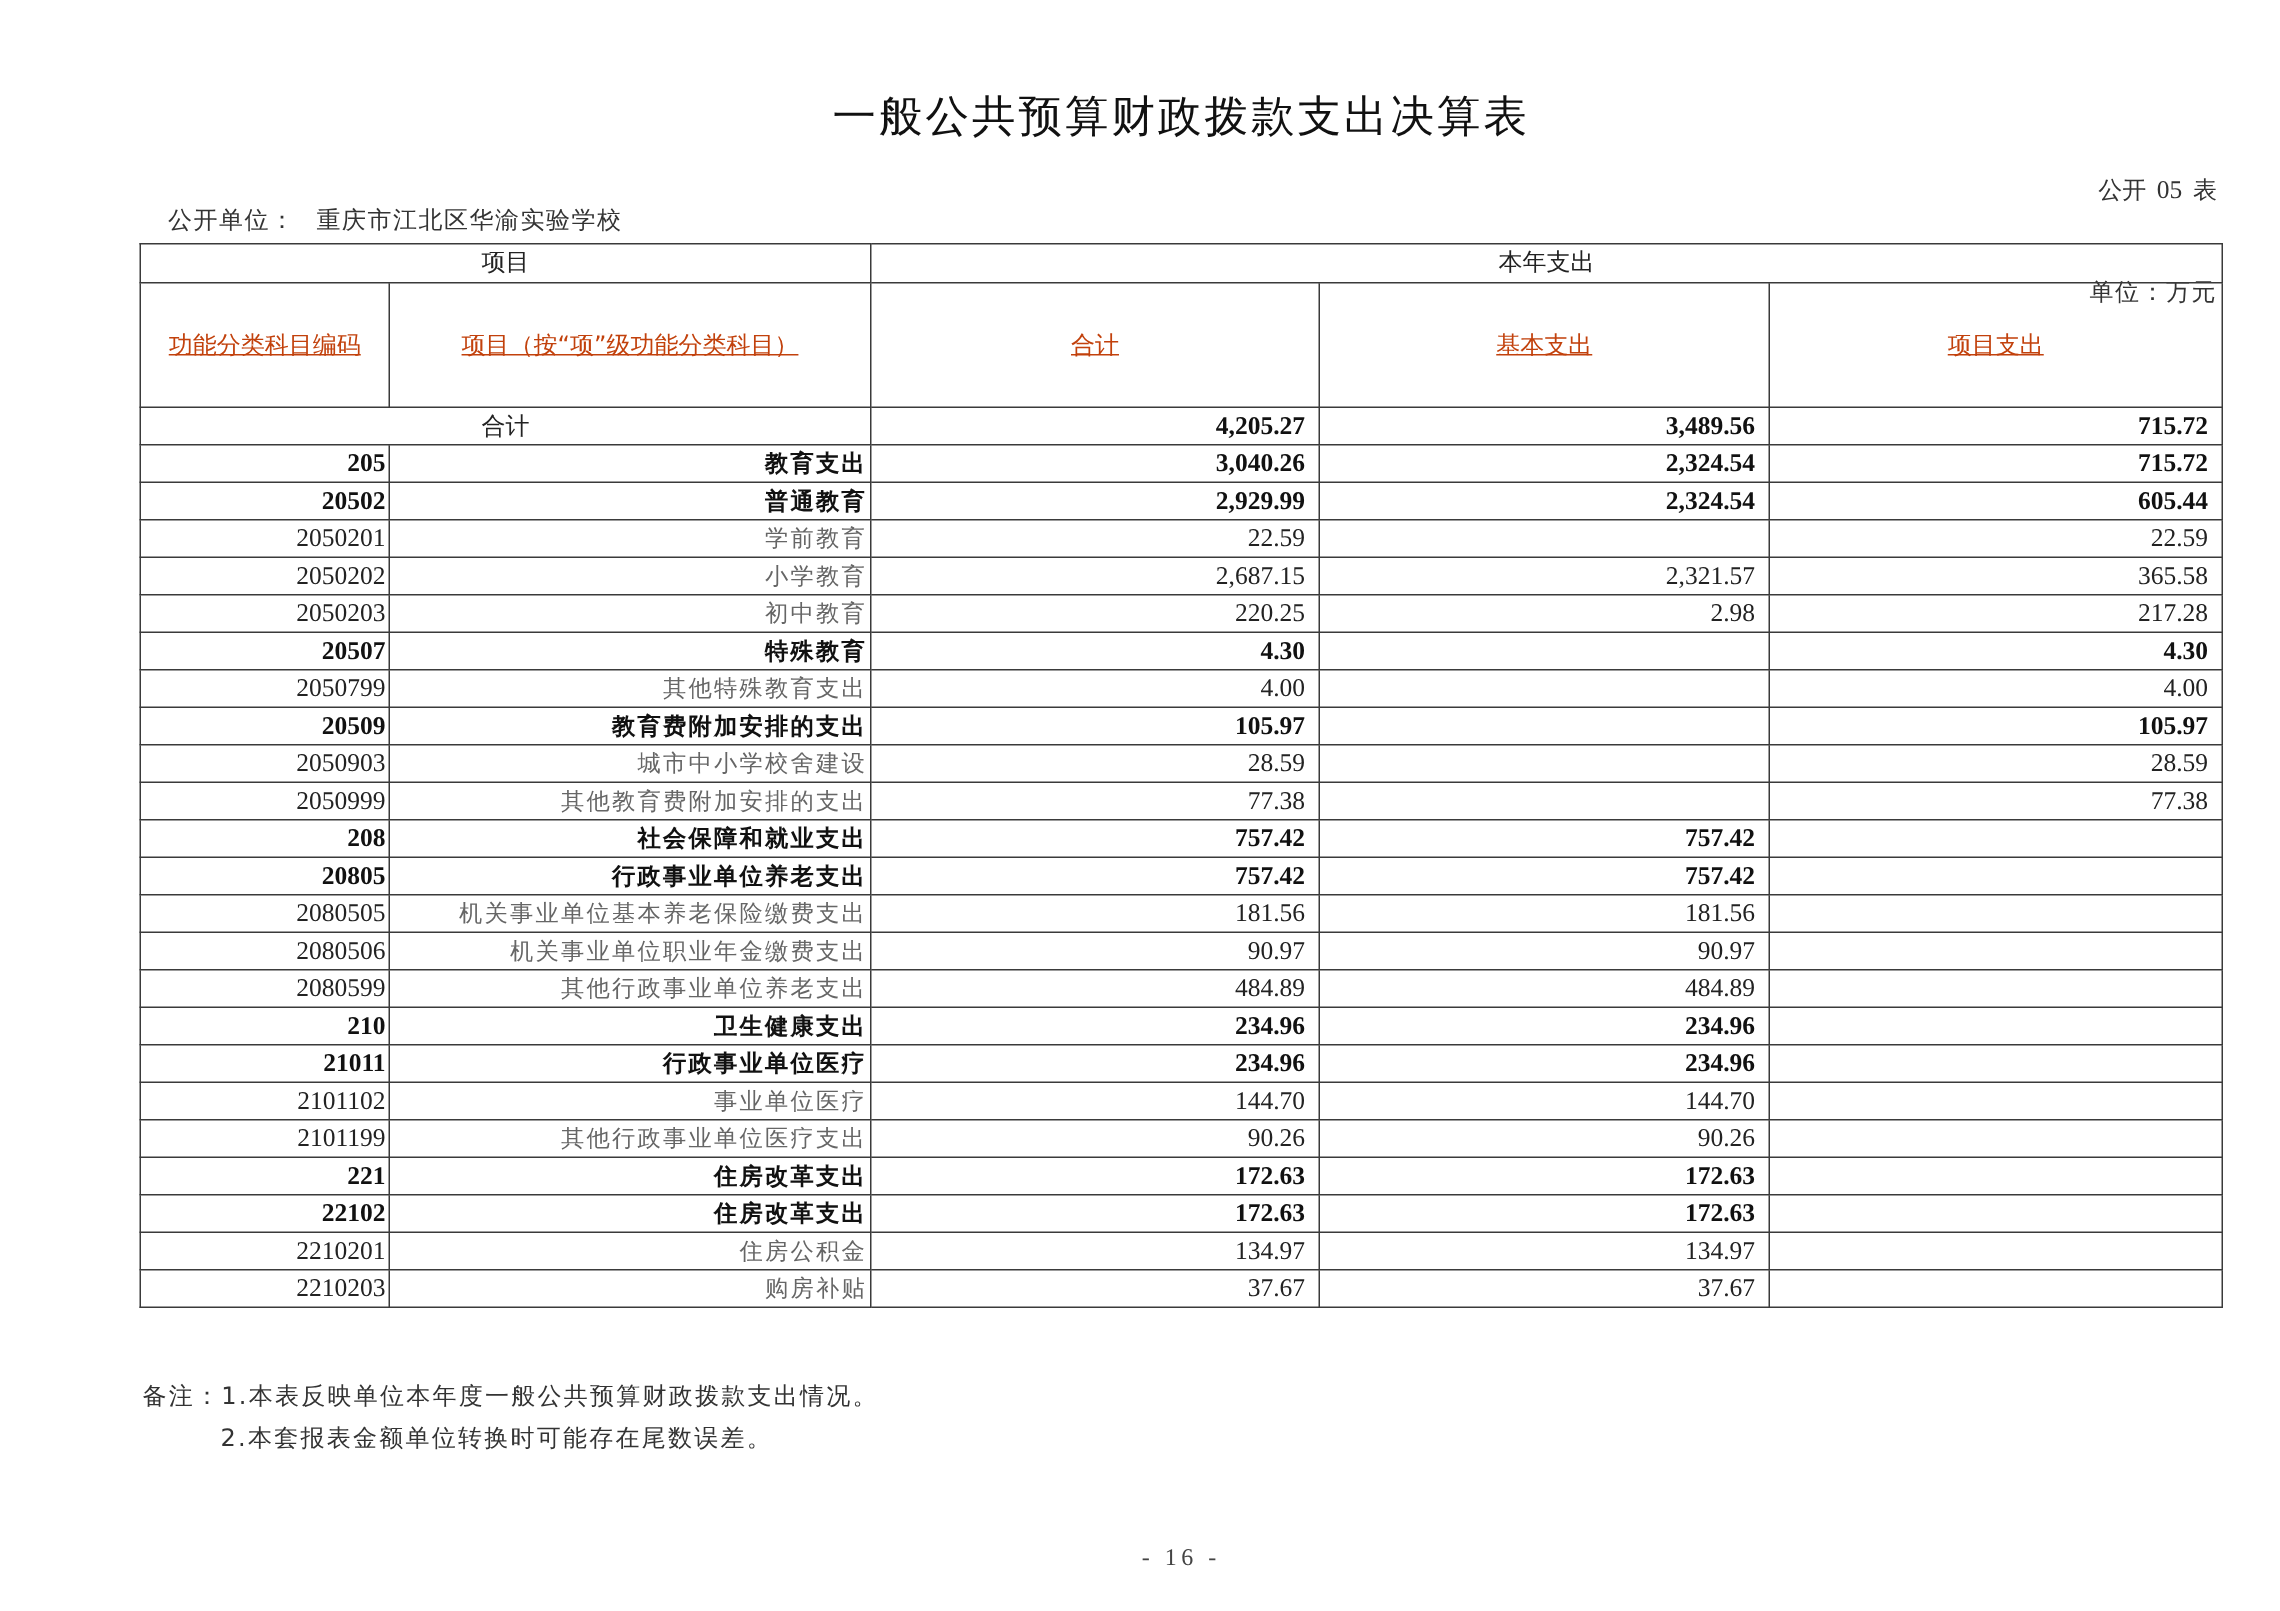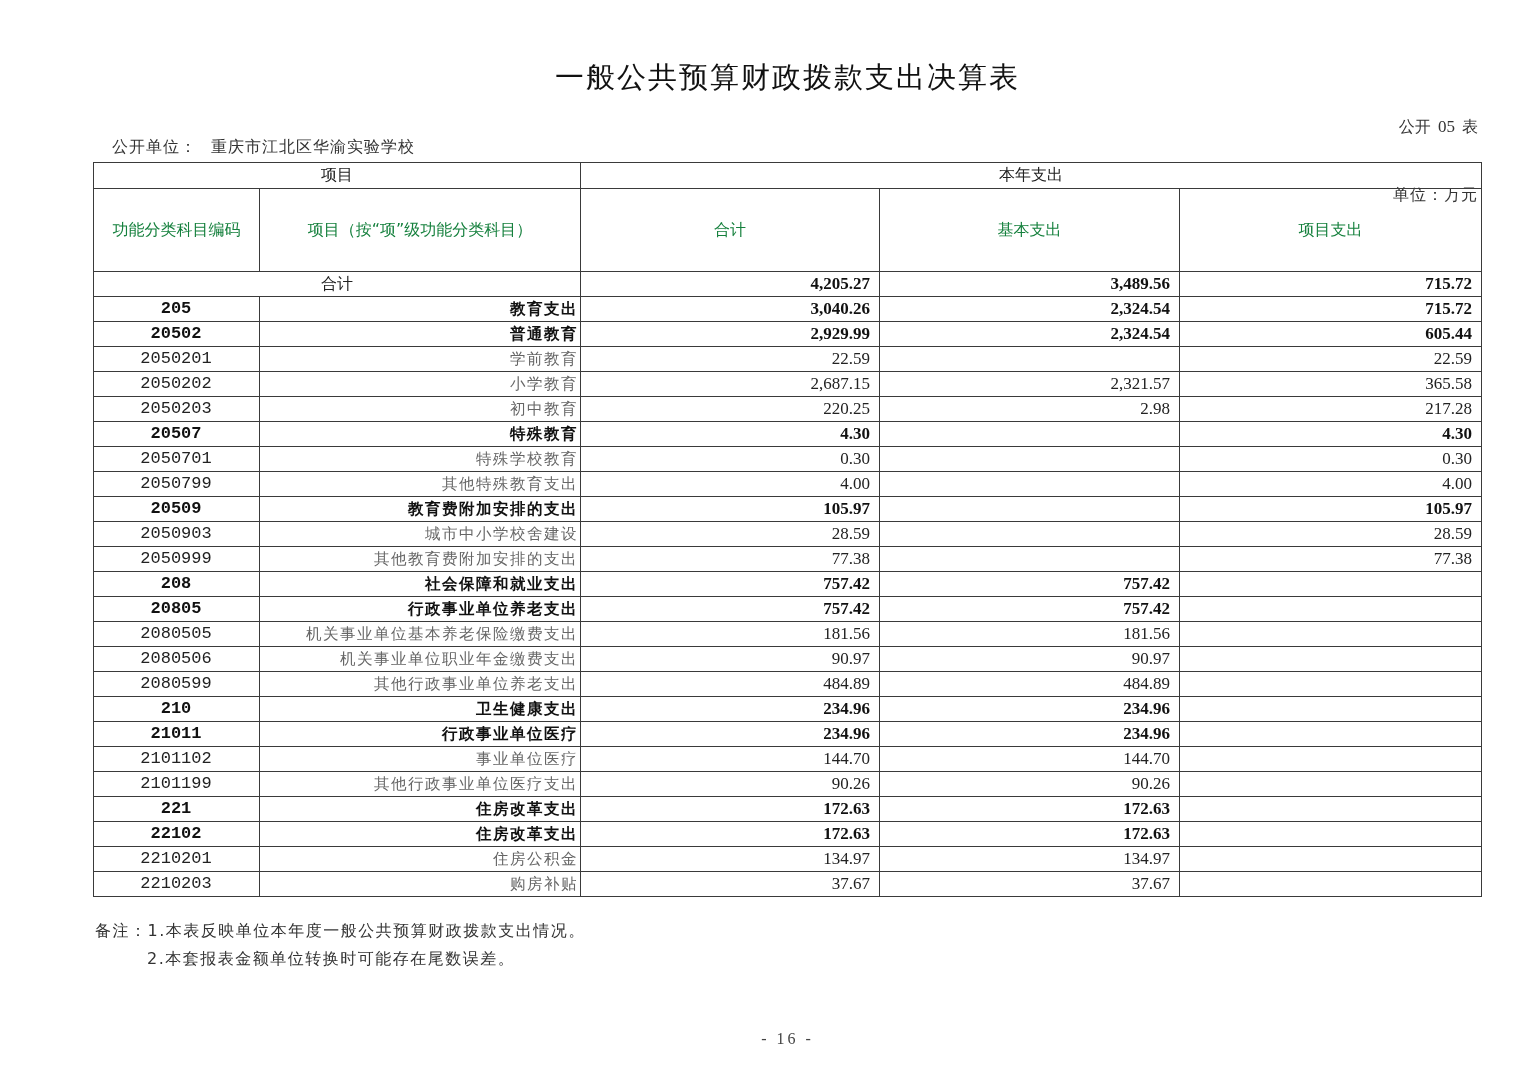--- a/index.html
+++ b/index.html
@@ -83,29 +83,30 @@
     font-family: "DejaVu Sans", sans-serif;
     text-align: center;
     color: #222;
   }
   .hdr2 th {
     height: 82px;
     font-weight: normal;
     font-size: 16px;
     font-family: "DejaVu Sans", sans-serif;
     text-align: center;
-    color: #15803d;
+    color: #c2410c;
+    text-decoration: underline;
   }
   tr.row td {
     height: 24px;
     font-size: 17px;
     line-height: 24px;
     vertical-align: bottom;
   }
-  tr.row td.code { text-align: center; padding-left: 1px; font-family: Liberation Mono, monospace; }
+  tr.row td.code { text-align: right; padding-left: 1px; }
   tr.row td.name {
     text-align: right;
     padding-left: 3px;
     font-family: "DejaVu Sans", sans-serif;
     font-size: 15.5px;
     letter-spacing: 1.5px;
   }
   tr.row td.num { text-align: right; padding-right: 9px; }
   tr.row.lvl2 td.name { color: #666; }
   tr.row.lvl2 td.code, tr.row.lvl2 td.num { color: #222; }
@@ -220,27 +221,20 @@
         <td class="num">217.28</td>
       </tr>
       <tr class="row bold">
         <td class="code">20507</td>
         <td class="name">特殊教育</td>
         <td class="num">4.30</td>
         <td class="num"></td>
         <td class="num">4.30</td>
       </tr>
       <tr class="row lvl2">
-        <td class="code">2050701</td>
-        <td class="name">特殊学校教育</td>
-        <td class="num">0.30</td>
-        <td class="num"></td>
-        <td class="num">0.30</td>
-      </tr>
-      <tr class="row lvl2">
         <td class="code">2050799</td>
         <td class="name">其他特殊教育支出</td>
         <td class="num">4.00</td>
         <td class="num"></td>
         <td class="num">4.00</td>
       </tr>
       <tr class="row bold">
         <td class="code">20509</td>
         <td class="name">教育费附加安排的支出</td>
         <td class="num">105.97</td>

